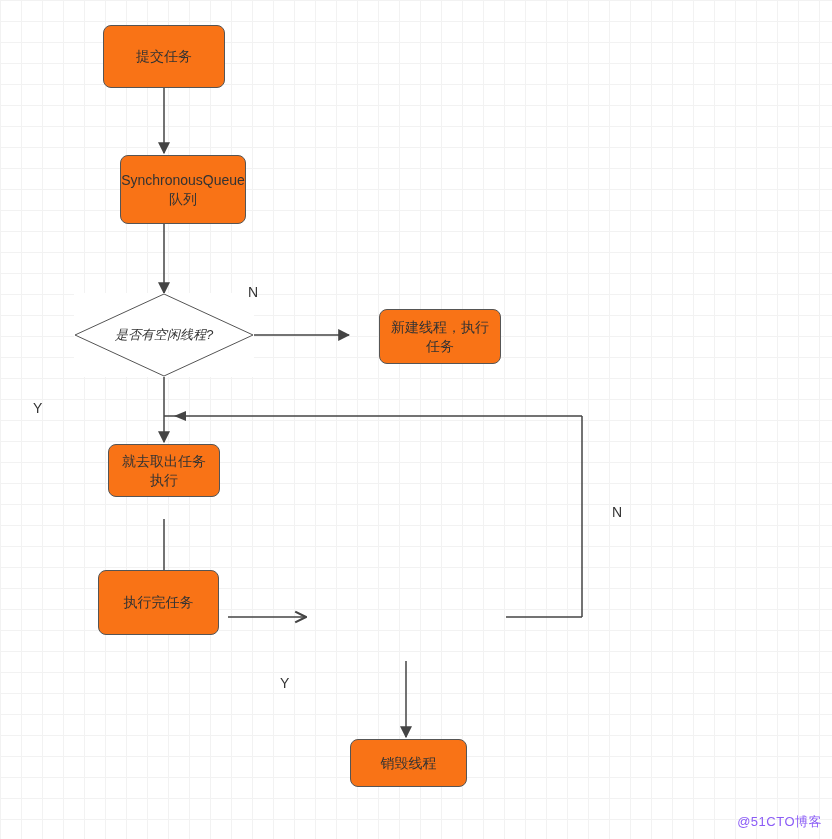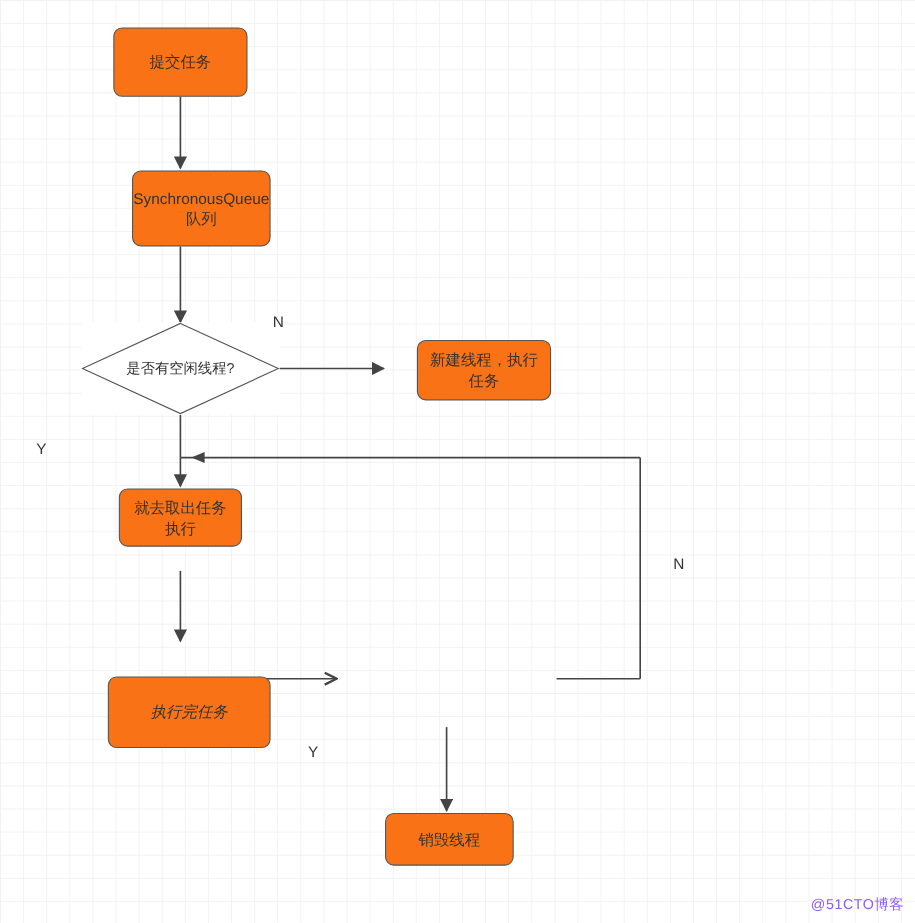--- a/index.html
+++ b/index.html
@@ -102,38 +102,38 @@
   </svg>
 
   <div class="box" style="left:103px; top:25px; width:122px; height:63px;">
     <span>提交任务</span>
   </div>
 
   <div class="box" style="left:101px; top:155px; width:126px; height:69px;margin-left:19px;">
     <span>SynchronousQueue队列</span>
   </div>
 
-  <div class="diamond" style="left:74px; top:293px; width:180px; height:84px;">
+  <div class="diamond" style="left:74px; top:293px; width:180px; height:84px;font-style:italic;">
     <svg viewBox="0 0 180 84" preserveAspectRatio="none">
       <polygon points="90,1 179,42 90,83 1,42" fill="#fff" stroke="#555" stroke-width="1"></polygon>
     </svg>
     <div class="dlabel">
         <span>是否有空闲线程?</span>
       </div>
   </div>
 
   <div class="box" style="left:349px; top:309px; width:122px; height:55px;margin-left:30px;">
     <span>新建线程，执行任务</span>
   </div>
 
   <div class="box" style="left:108px; top:444px; width:112px; height:53px;">
     <span>就去取出任务执行</span>
   </div>
 
-  <div class="box" style="left:98px; top:615px; width:148px; height:65px;font-style:italic;">
+  <div class="box" style="left:98px; top:570px; width:121px; height:65px;">
     <span>执行完任务</span>
   </div>
 
 
   <div class="box" style="left:350px; top:739px; width:117px; height:48px;">
     <span>销毁线程</span>
   </div>
 
   <div class="label" style="left:248px; top:284px;">N</div>
   <div class="label" style="left:33px; top:400px;">Y</div>

